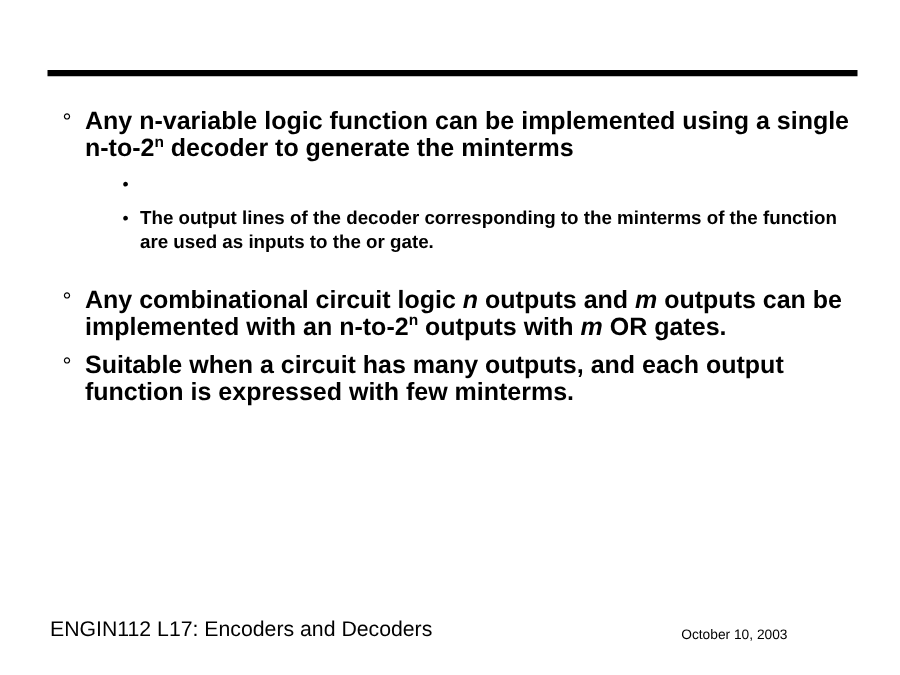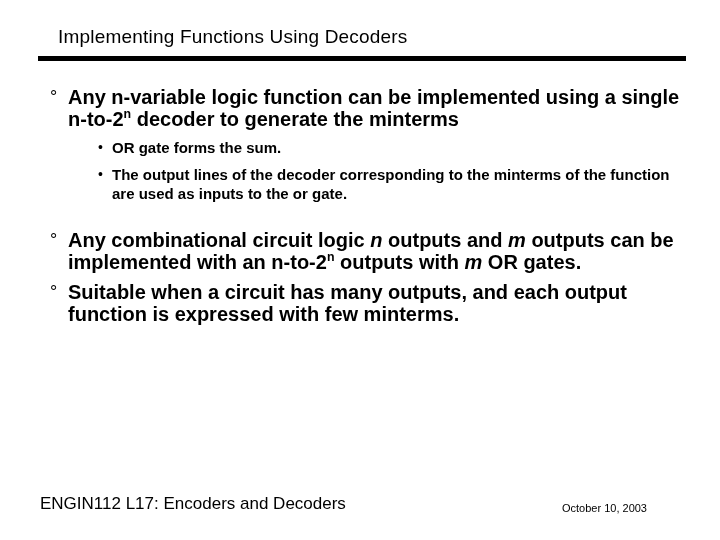--- a/index.html
+++ b/index.html
@@ -81,42 +81,40 @@
   .it { font-style: italic; }
   .footer-left {
     position: absolute;
     bottom: 26px;
     left: 40px;
     font-size: 17px;
   }
   .footer-right {
     position: absolute;
     bottom: 26px;
-    right: 73px;
+    right: 90px;
     font-size: 11px;
   }
 </style>
 </head>
 <body>
 
 <div class="slide">
 
-  <div class="title">Implementing Functions Using Decoders</div>
   <div class="rule"></div>
 
   <div class="content">
 
     <div class="bullet-l1">
       <div class="deg">°</div>
       <div class="txt-l1"><span>Any n-variable logic function can be implemented using a single n-to-2</span><sup>n</sup><span> decoder to generate the minterms</span></div>
     </div>
 
     <div class="bullet-l2">
       <div class="dot">•</div>
-      <div class="txt-l2">OR gate forms the sum.</div>
     </div>
 
     <div class="bullet-l2">
       <div class="dot">•</div>
       <div class="txt-l2">The output lines of the decoder corresponding to the minterms of the function are used as inputs to the or gate.</div>
     </div>
 
     <div class="gap"></div>
 
     <div class="bullet-l1">

